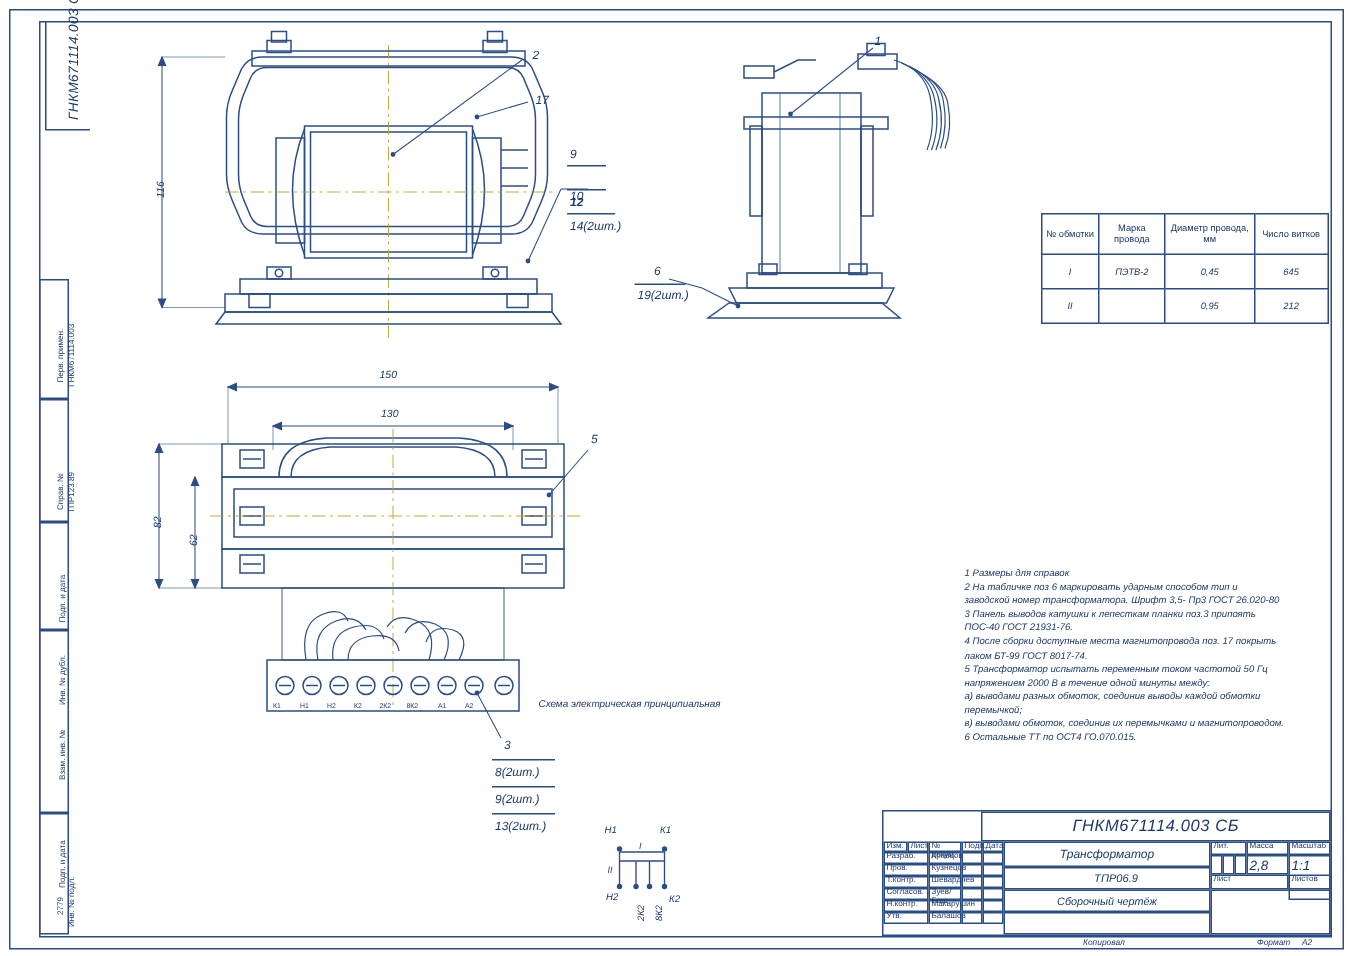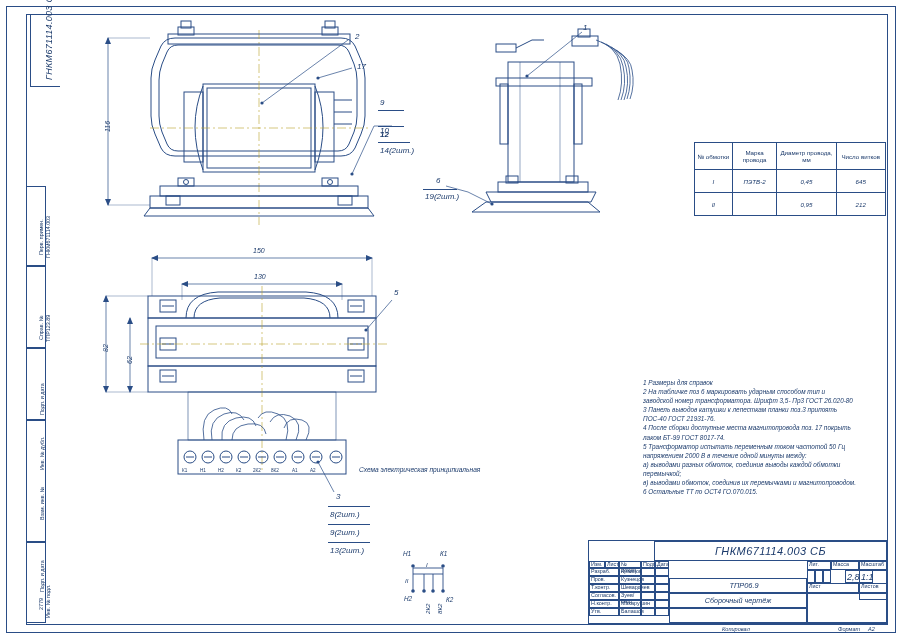--- a/index.html
+++ b/index.html
@@ -364,36 +364,39 @@
     <div class="stampcell" style="left:0;top:59px;width:30px;height:8px;text-align:left;">Н.контр.</div>
     <div class="stampcell" style="left:30px;top:59px;width:22px;height:8px;">Макарушин</div>
     <div class="stampcell" style="left:52px;top:59px;width:14px;height:8px;"></div>
     <div class="stampcell" style="left:66px;top:59px;width:14px;height:8px;"></div>
 
     <div class="stampcell" style="left:0;top:67px;width:30px;height:8px;text-align:left;">Утв.</div>
     <div class="stampcell" style="left:30px;top:67px;width:22px;height:8px;">Балашов</div>
     <div class="stampcell" style="left:52px;top:67px;width:14px;height:8px;"></div>
     <div class="stampcell" style="left:66px;top:67px;width:14px;height:8px;"></div>
 
+    <div class="stampcell" style="left:80px;top:20px;width:138px;height:17px;text-align:center;">
+      <div class="it" style="font-size:8px;padding-top:4px;">Трансформатор</div>
+    </div>
     <div class="stampcell" style="left:80px;top:37px;width:138px;height:15px;text-align:center;">
       <div class="it" style="font-size:7.4px;padding-top:3px;padding-left:12px;">ТПР06.9</div>
     </div>
     <div class="stampcell" style="left:80px;top:52px;width:138px;height:15px;text-align:center;">
       <div class="it" style="font-size:7.2px;padding-top:3px;">Сборочный чертёж</div>
     </div>
     <div class="stampcell" style="left:80px;top:67px;width:138px;height:15px;"></div>
 
     <div class="stampcell" style="left:218px;top:20px;width:24px;height:9px;">Лит.</div>
     <div class="stampcell" style="left:242px;top:20px;width:28px;height:9px;">Масса</div>
     <div class="stampcell" style="left:270px;top:20px;width:28px;height:9px;">Масштаб</div>
 
     <div class="stampcell" style="left:218px;top:29px;width:8px;height:13px;"></div>
     <div class="stampcell" style="left:226px;top:29px;width:8px;height:13px;"></div>
     <div class="stampcell" style="left:234px;top:29px;width:8px;height:13px;"></div>
-    <div class="stampcell" style="left:242px;top:29px;width:28px;height:13px;margin-left:14px;">
+    <div class="stampcell" style="left:242px;top:29px;width:28px;height:13px;">
       <div class="it" style="font-size:9px;padding-top:2px;">2,8</div>
     </div>
     <div class="stampcell" style="left:270px;top:29px;width:28px;height:30px;">
       <div class="it" style="font-size:9px;padding-top:2px;">1:1</div>
     </div>
 
     <div class="stampcell" style="left:218px;top:42px;width:52px;height:10px;">Лист</div>
     <div class="stampcell" style="left:270px;top:42px;width:28px;height:10px;">Листов</div>
     <div class="stampcell" style="left:218px;top:52px;width:80px;height:30px;"></div>
   </div>

